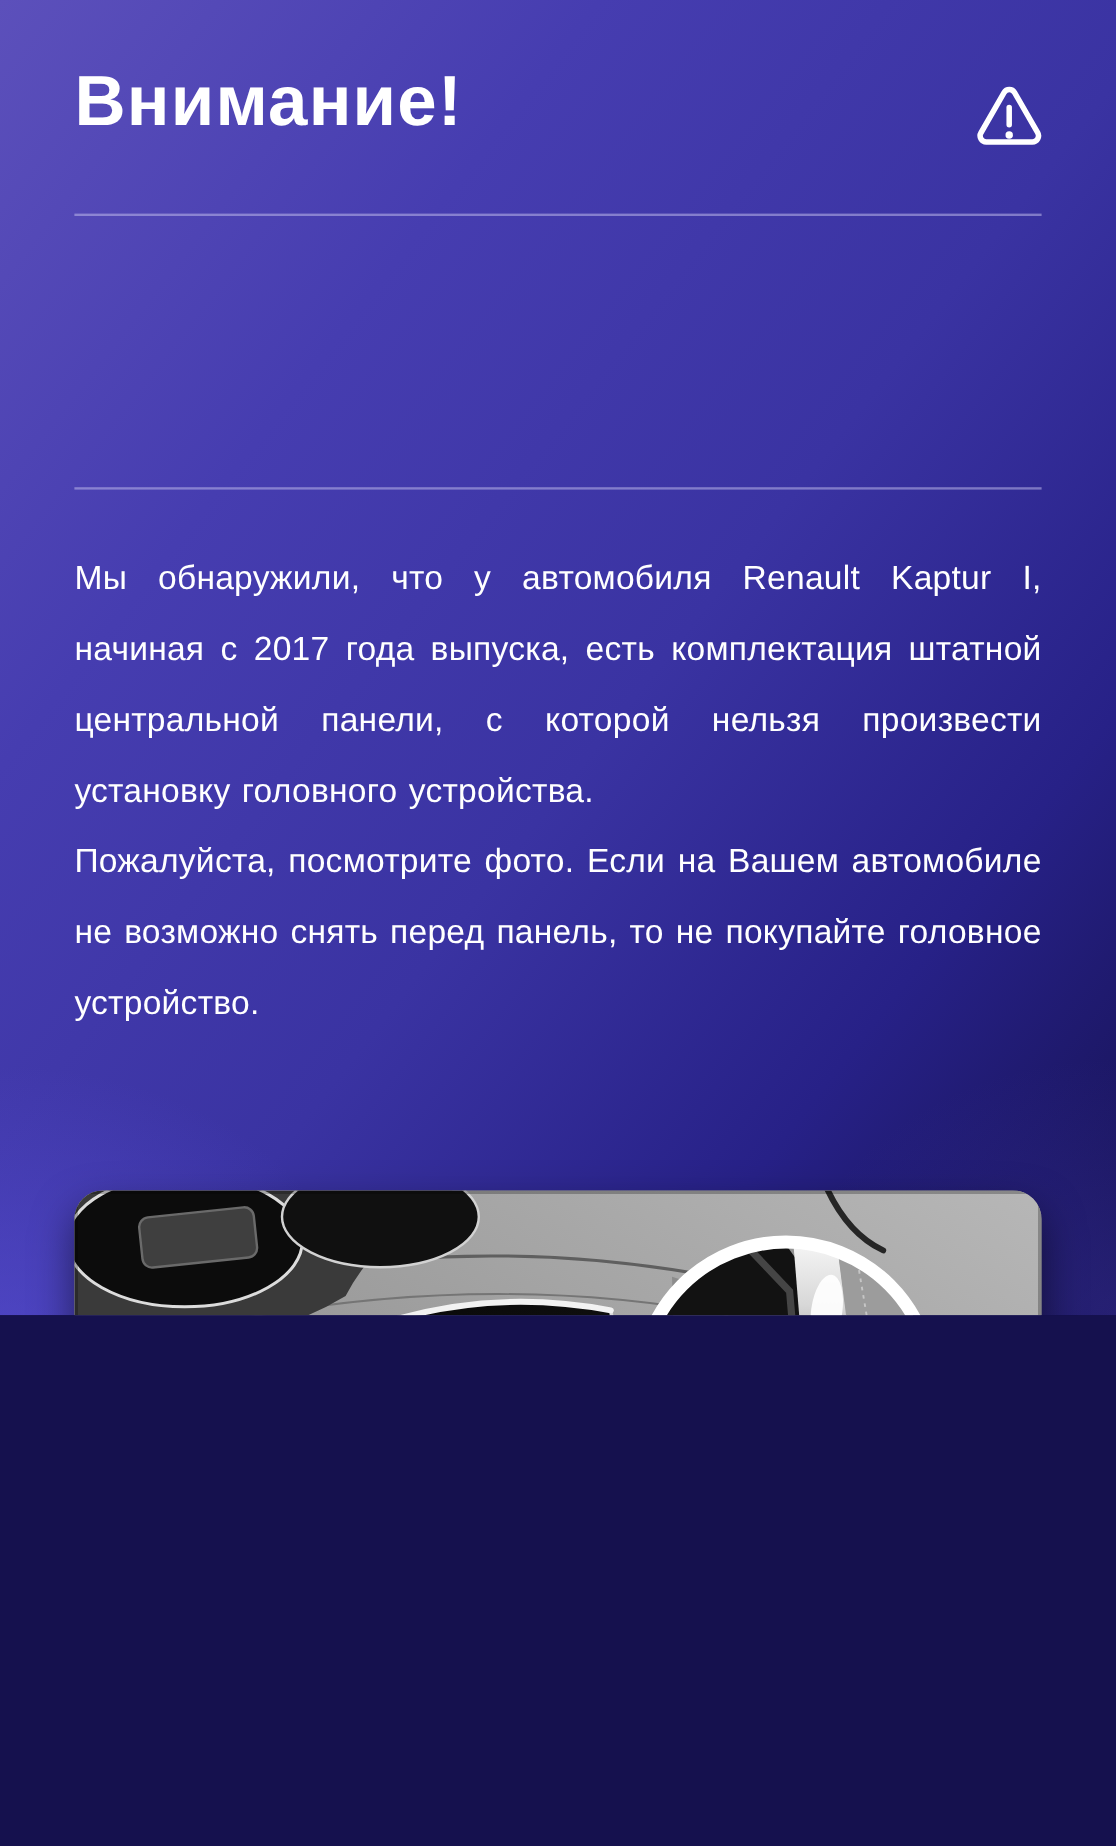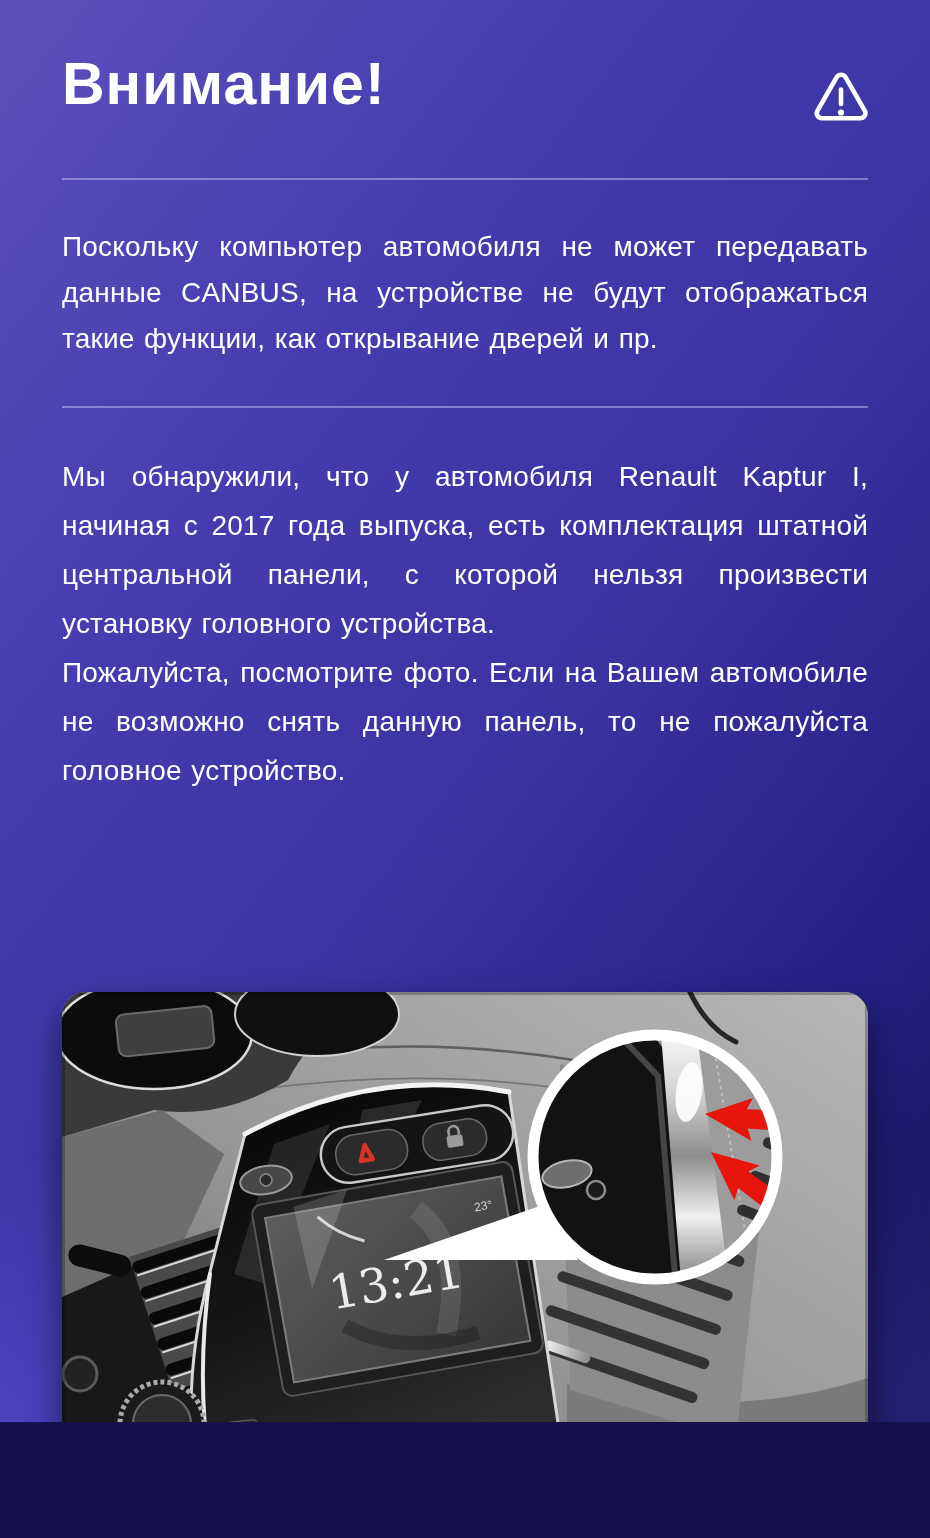--- a/index.html
+++ b/index.html
@@ -1,19 +1,19 @@
 <!DOCTYPE html>
 <html><head>
 <meta charset="utf-8">
 <meta name="viewport" content="width=930">
 <style>
   html,body{margin:0;padding:0;background:#15114e;}
   .page{
     position:relative;
-    width:930px;height:1422px;
+    width:930px;height:1096px;
     overflow:hidden;
     font-family:"Liberation Sans",sans-serif;
     color:#ffffff;
     background:
       radial-gradient(55% 35% at 0% 102%, rgba(95,85,225,0.50), rgba(95,85,225,0) 60%),
       radial-gradient(45% 30% at 100% 100%, rgba(70,60,180,0.35), rgba(70,60,180,0) 65%),
       linear-gradient(128deg,#5c50bb 0%, #463db0 28%, #3a33a2 55%, #272187 78%, #151150 100%);
   }
   .heading{
     position:absolute;left:62px;top:52px;margin:0;
@@ -23,21 +23,21 @@
   .divider{position:absolute;left:62px;width:806px;height:2px;background:rgba(200,196,240,0.5);}
   .d1{top:178px;}
   .d2{top:406px;}
   .para{
     position:absolute;left:62px;width:806px;margin:0;
     font-size:28px;line-height:45.8px;letter-spacing:0.2px;word-spacing:1.5px;
     text-align:justify;
   }
   .p-first{top:224px;}
   .p-block{top:452px;}
-  .p-block p{margin:0;font-size:28px;line-height:49px;text-align:justify;}
+  .p-block p{margin:0;font-size:28px;line-height:59px;text-align:justify;}
   .photo{
     position:absolute;left:62px;top:992px;width:806px;height:505px;
     border-radius:24px;overflow:hidden;
     box-shadow:0 16px 34px rgba(0,0,0,0.5);
     background:#8f8f8f;
   }
   .photo svg{display:block;}
 </style>
 </head>
 <body>
@@ -47,27 +47,26 @@
   <h1 class="heading">Внимание!</h1>
 
   <svg class="warn-icon" viewBox="0 0 62 56" aria-hidden="true">
     <path d="M26.7,7.2 a5.1,5.1 0 0 1 8.8,0 l19.2,33.4 a5.1,5.1 0 0 1 -4.4,7.7 h-38.4 a5.1,5.1 0 0 1 -4.4,-7.7 Z" fill="none" stroke="#ffffff" stroke-width="4.6" stroke-linejoin="round"></path>
     <line x1="31" y1="19.5" x2="31" y2="34" stroke="#ffffff" stroke-width="4.6" stroke-linecap="round"></line>
     <circle cx="31" cy="42.5" r="3.1" fill="#ffffff"></circle>
   </svg>
 
   <div class="divider d1"></div>
 
-  <p class="para p-first">Поскольку компьютер автомобиля не может передавать данные CANBUS, на устройстве не будут отображаться такие функции, как открывание дверей и пр.</p>
 
   <div class="divider d2"></div>
 
   <div class="para p-block">
     <p>Мы обнаружили, что у автомобиля Renault Kaptur I, начиная с 2017 года выпуска, есть комплектация штатной центральной панели, с которой нельзя произвести установку головного устройства.</p>
-    <p>Пожалуйста, посмотрите фото. Если на Вашем автомобиле не возможно снять данную панель, то не пожалуйста головное устройство.</p>
+    <p>Пожалуйста, посмотрите фото. Если на Вашем автомобиле не возможно снять перед панель, то не покупайте головное устройство.</p>
   </div>
 
   <div class="photo">
     <svg width="806" height="505" viewBox="0 0 806 505">
       <defs>
         <linearGradient id="bgGrad" x1="0" y1="1" x2="1" y2="0">
           <stop offset="0" stop-color="#636363"></stop>
           <stop offset="0.45" stop-color="#979797"></stop>
           <stop offset="1" stop-color="#b7b7b7"></stop>
         </linearGradient>

